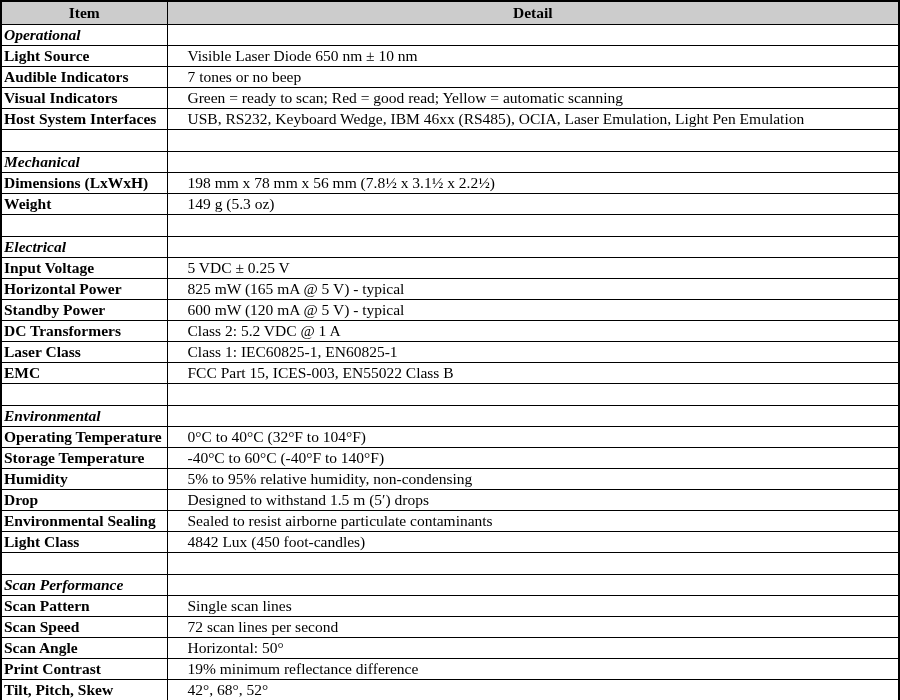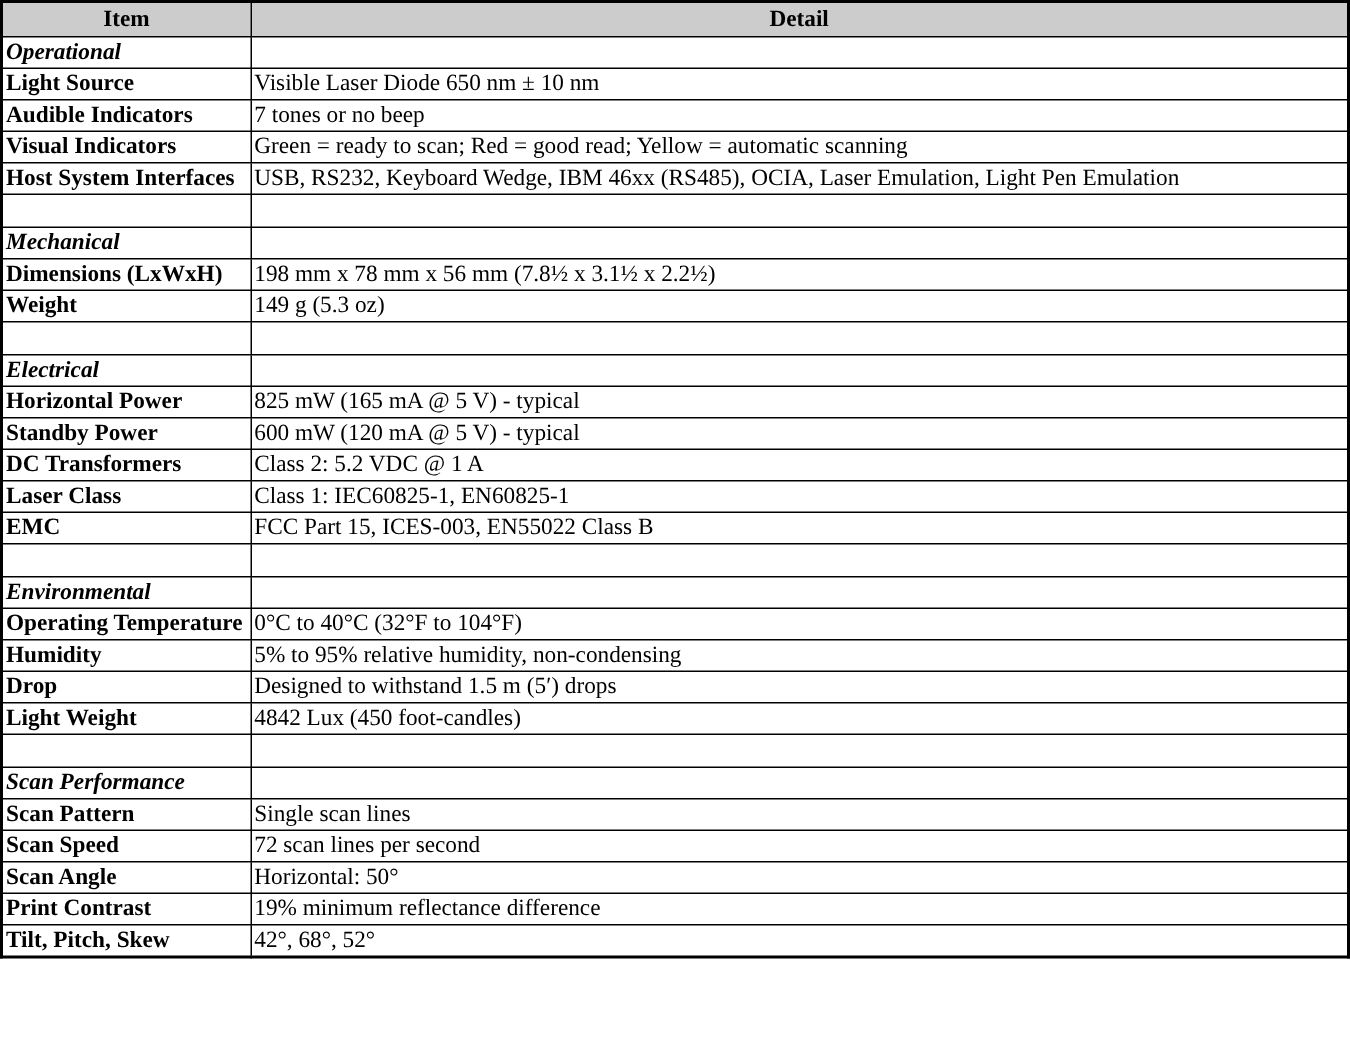--- a/index.html
+++ b/index.html
@@ -49,21 +49,21 @@
   th.hdr-detail { font-weight: bold; }
 
   
   tbody tr { height: 20px; }
   td.item-cell {
     font-weight: bold;
     padding-left: 2px;
   }
   td.detail-cell {
     font-weight: normal;
-    padding-left: 2px;
+    padding-left: 20px;
   }
   tr.section-row td.item-cell {
     font-weight: bold;
     font-style: italic;
   }
   tr.spacer-row td { height: 20px; }
 </style>
 </head>
 <body>
 
@@ -117,20 +117,24 @@
       </tr>
       <tr class="spacer-row">
         <td class="item-cell"></td>
         <td class="detail-cell"></td>
       </tr>
       <tr class="section-row">
         <td class="item-cell">Electrical</td>
         <td class="detail-cell"></td>
       </tr>
       <tr>
+        <td class="item-cell">Input Voltage</td>
+        <td class="detail-cell">5 VDC ± 0.25 V</td>
+      </tr>
+      <tr>
         <td class="item-cell">Horizontal Power</td>
         <td class="detail-cell">825 mW (165 mA @ 5 V) - typical</td>
       </tr>
       <tr>
         <td class="item-cell">Standby Power</td>
         <td class="detail-cell">600 mW (120 mA @ 5 V) - typical</td>
       </tr>
       <tr>
         <td class="item-cell">DC Transformers</td>
         <td class="detail-cell">Class 2: 5.2 VDC @ 1 A</td>
@@ -149,29 +153,37 @@
       </tr>
       <tr class="section-row">
         <td class="item-cell">Environmental</td>
         <td class="detail-cell"></td>
       </tr>
       <tr>
         <td class="item-cell">Operating Temperature</td>
         <td class="detail-cell">0°C to 40°C (32°F to 104°F)</td>
       </tr>
       <tr>
+        <td class="item-cell">Storage Temperature</td>
+        <td class="detail-cell">-40°C to 60°C (-40°F to 140°F)</td>
+      </tr>
+      <tr>
         <td class="item-cell">Humidity</td>
         <td class="detail-cell">5% to 95% relative humidity, non-condensing</td>
       </tr>
       <tr>
         <td class="item-cell">Drop</td>
         <td class="detail-cell">Designed to withstand 1.5 m (5′) drops</td>
       </tr>
       <tr>
-        <td class="item-cell">Light Weight</td>
+        <td class="item-cell">Environmental Sealing</td>
+        <td class="detail-cell">Sealed to resist airborne particulate contaminants</td>
+      </tr>
+      <tr>
+        <td class="item-cell">Light Class</td>
         <td class="detail-cell">4842 Lux (450 foot-candles)</td>
       </tr>
       <tr class="spacer-row">
         <td class="item-cell"></td>
         <td class="detail-cell"></td>
       </tr>
       <tr class="section-row">
         <td class="item-cell">Scan Performance</td>
         <td class="detail-cell"></td>
       </tr>

